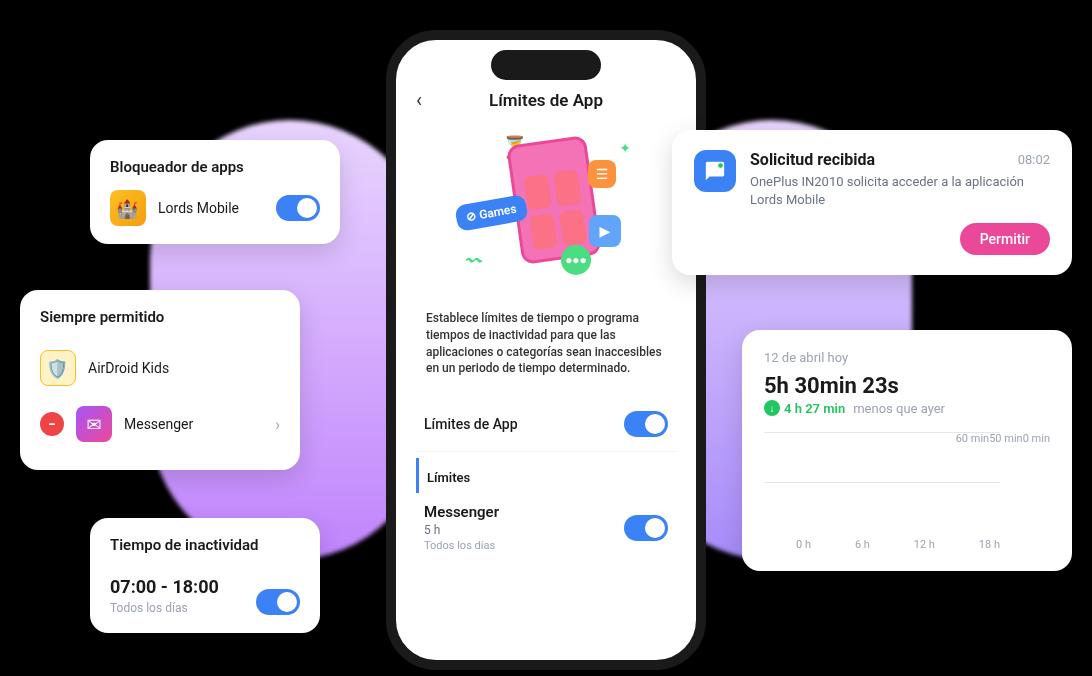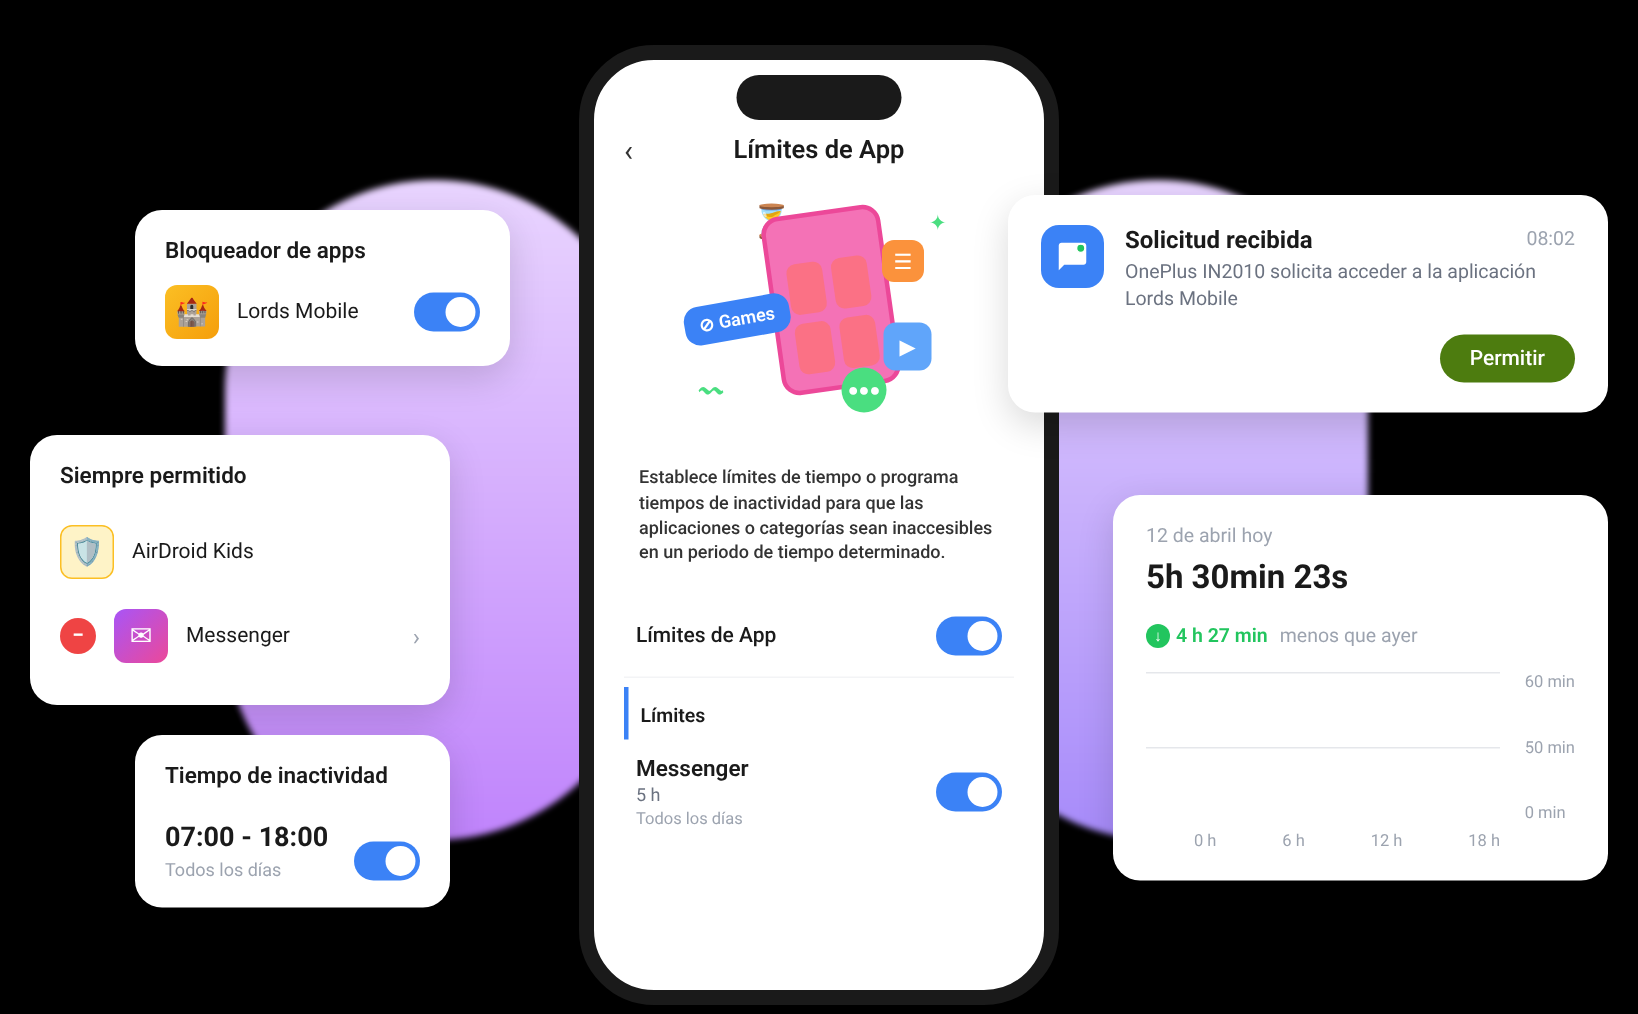--- a/index.html
+++ b/index.html
@@ -48,53 +48,53 @@
 .app-icon.lords { background: linear-gradient(135deg, #fbbf24, #f59e0b); }
 .app-icon.airdroid { background: #fef3c7; border: 1px solid #fbbf24; }
 .app-icon.messenger { background: linear-gradient(135deg, #a855f7, #ec4899); color: #fff; }
 .app-name { font-size: 14px; color: #1a1a1a; flex: 1; }
 
 .card-always { left: 20px; top: 290px; width: 280px; }
 .card-always .card-row { padding: 10px 0; }
 .remove-icon { width: 24px; height: 24px; background: #ef4444; border-radius: 50%; color: #fff; display: flex; align-items: center; justify-content: center; font-size: 14px; font-weight: bold; flex-shrink: 0; }
 .chevron { color: #9ca3af; font-size: 16px; }
 
-.card-downtime { left: 90px; top: 490px; width: 210px; }
+.card-downtime { left: 90px; top: 518px; width: 230px; }
 .downtime-range { font-size: 18px; font-weight: 700; color: #1a1a1a; margin-top: 8px; }
 .downtime-sub { font-size: 12px; color: #9ca3af; margin-top: 4px; }
 .downtime-flex { display: flex; align-items: flex-end; justify-content: space-between; margin-top: 8px; }
 
 .card-request { right: 20px; top: 130px; width: 400px; padding: 20px 22px; }
 .request-header { display: flex; gap: 14px; }
 .request-icon { width: 42px; height: 42px; background: #3b82f6; border-radius: 12px; display: flex; align-items: center; justify-content: center; color: #fff; font-size: 20px; flex-shrink: 0; }
 .request-body { flex: 1; }
 .request-title-row { display: flex; justify-content: space-between; align-items: center; }
 .request-title { font-size: 16px; font-weight: 700; color: #1a1a1a; }
 .request-time { font-size: 13px; color: #9ca3af; }
 .request-desc { font-size: 13px; color: #6b7280; margin-top: 4px; line-height: 1.4; }
 .request-actions { display: flex; gap: 12px; justify-content: flex-end; margin-top: 14px; }
 .btn { padding: 8px 20px; border-radius: 20px; font-size: 14px; font-weight: 500; cursor: pointer; border: none; }
 .btn-reject { background: #f3f4f6; color: #374151; }
-.btn-allow { background: #4d7c0f; color: #fff; }
+.btn-allow { background: #ec4899; color: #fff; }
 
 .card-stats { right: 20px; top: 330px; width: 330px; padding: 20px 22px; }
 .stats-date { font-size: 13px; color: #9ca3af; margin-bottom: 8px; }
-.stats-total { font-size: 22px; font-weight: 700; color: #1a1a1a; margin-bottom: 18px; }
+.stats-total { font-size: 22px; font-weight: 700; color: #1a1a1a; margin-bottom: 2px; }
 .stats-diff { font-size: 13px; display: flex; align-items: center; gap: 8px; margin-bottom: 16px; }
 .stats-diff-val { color: #22c55e; font-weight: 600; display: flex; align-items: center; gap: 4px; }
 .stats-diff-label { color: #9ca3af; }
 .down-arrow { width: 16px; height: 16px; background: #22c55e; border-radius: 50%; display: inline-flex; align-items: center; justify-content: center; color: #fff; font-size: 10px; }
 .chart { display: flex; align-items: flex-end; gap: 6px; position: relative; height: 100px; padding-right: 50px; }
 .chart-group { display: flex; align-items: flex-end; gap: 3px; flex: 1; justify-content: center; }
 .chart-bar { width: 8px; border-radius: 3px 3px 0 0; position: relative; overflow: hidden; }
 .bar-blue { background: #3b82f6; height: 100%; }
 .bar-orange { position: absolute; top: 0; left: 0; right: 0; background: #f97316; }
 .bar-green { position: absolute; top: 0; left: 0; right: 0; background: #22c55e; }
 .chart-labels { display: flex; justify-content: space-between; padding-right: 50px; margin-top: 6px; font-size: 11px; color: #9ca3af; margin-left: 32px; }
-.chart-ylabels { position: absolute; right: 0; top: 0; bottom: 0; display: flex; flex-direction: column; justify-content: space-between; font-size: 11px; color: #9ca3af; text-align: left; }
+.chart-ylabels { position: absolute; right: 0; top: 0; bottom: 0; display: flex; flex-direction: row; justify-content: space-between; font-size: 11px; color: #9ca3af; text-align: left; }
 .chart-grid { position: absolute; left: 0; right: 50px; border-top: 1px solid #e5e7eb; }
 </style>
 </head>
 <body>
 
 <div class="bg-blob-left"></div>
 <div class="bg-blob-right"></div>
 
 <div class="phone">
   <div class="notch"></div>

